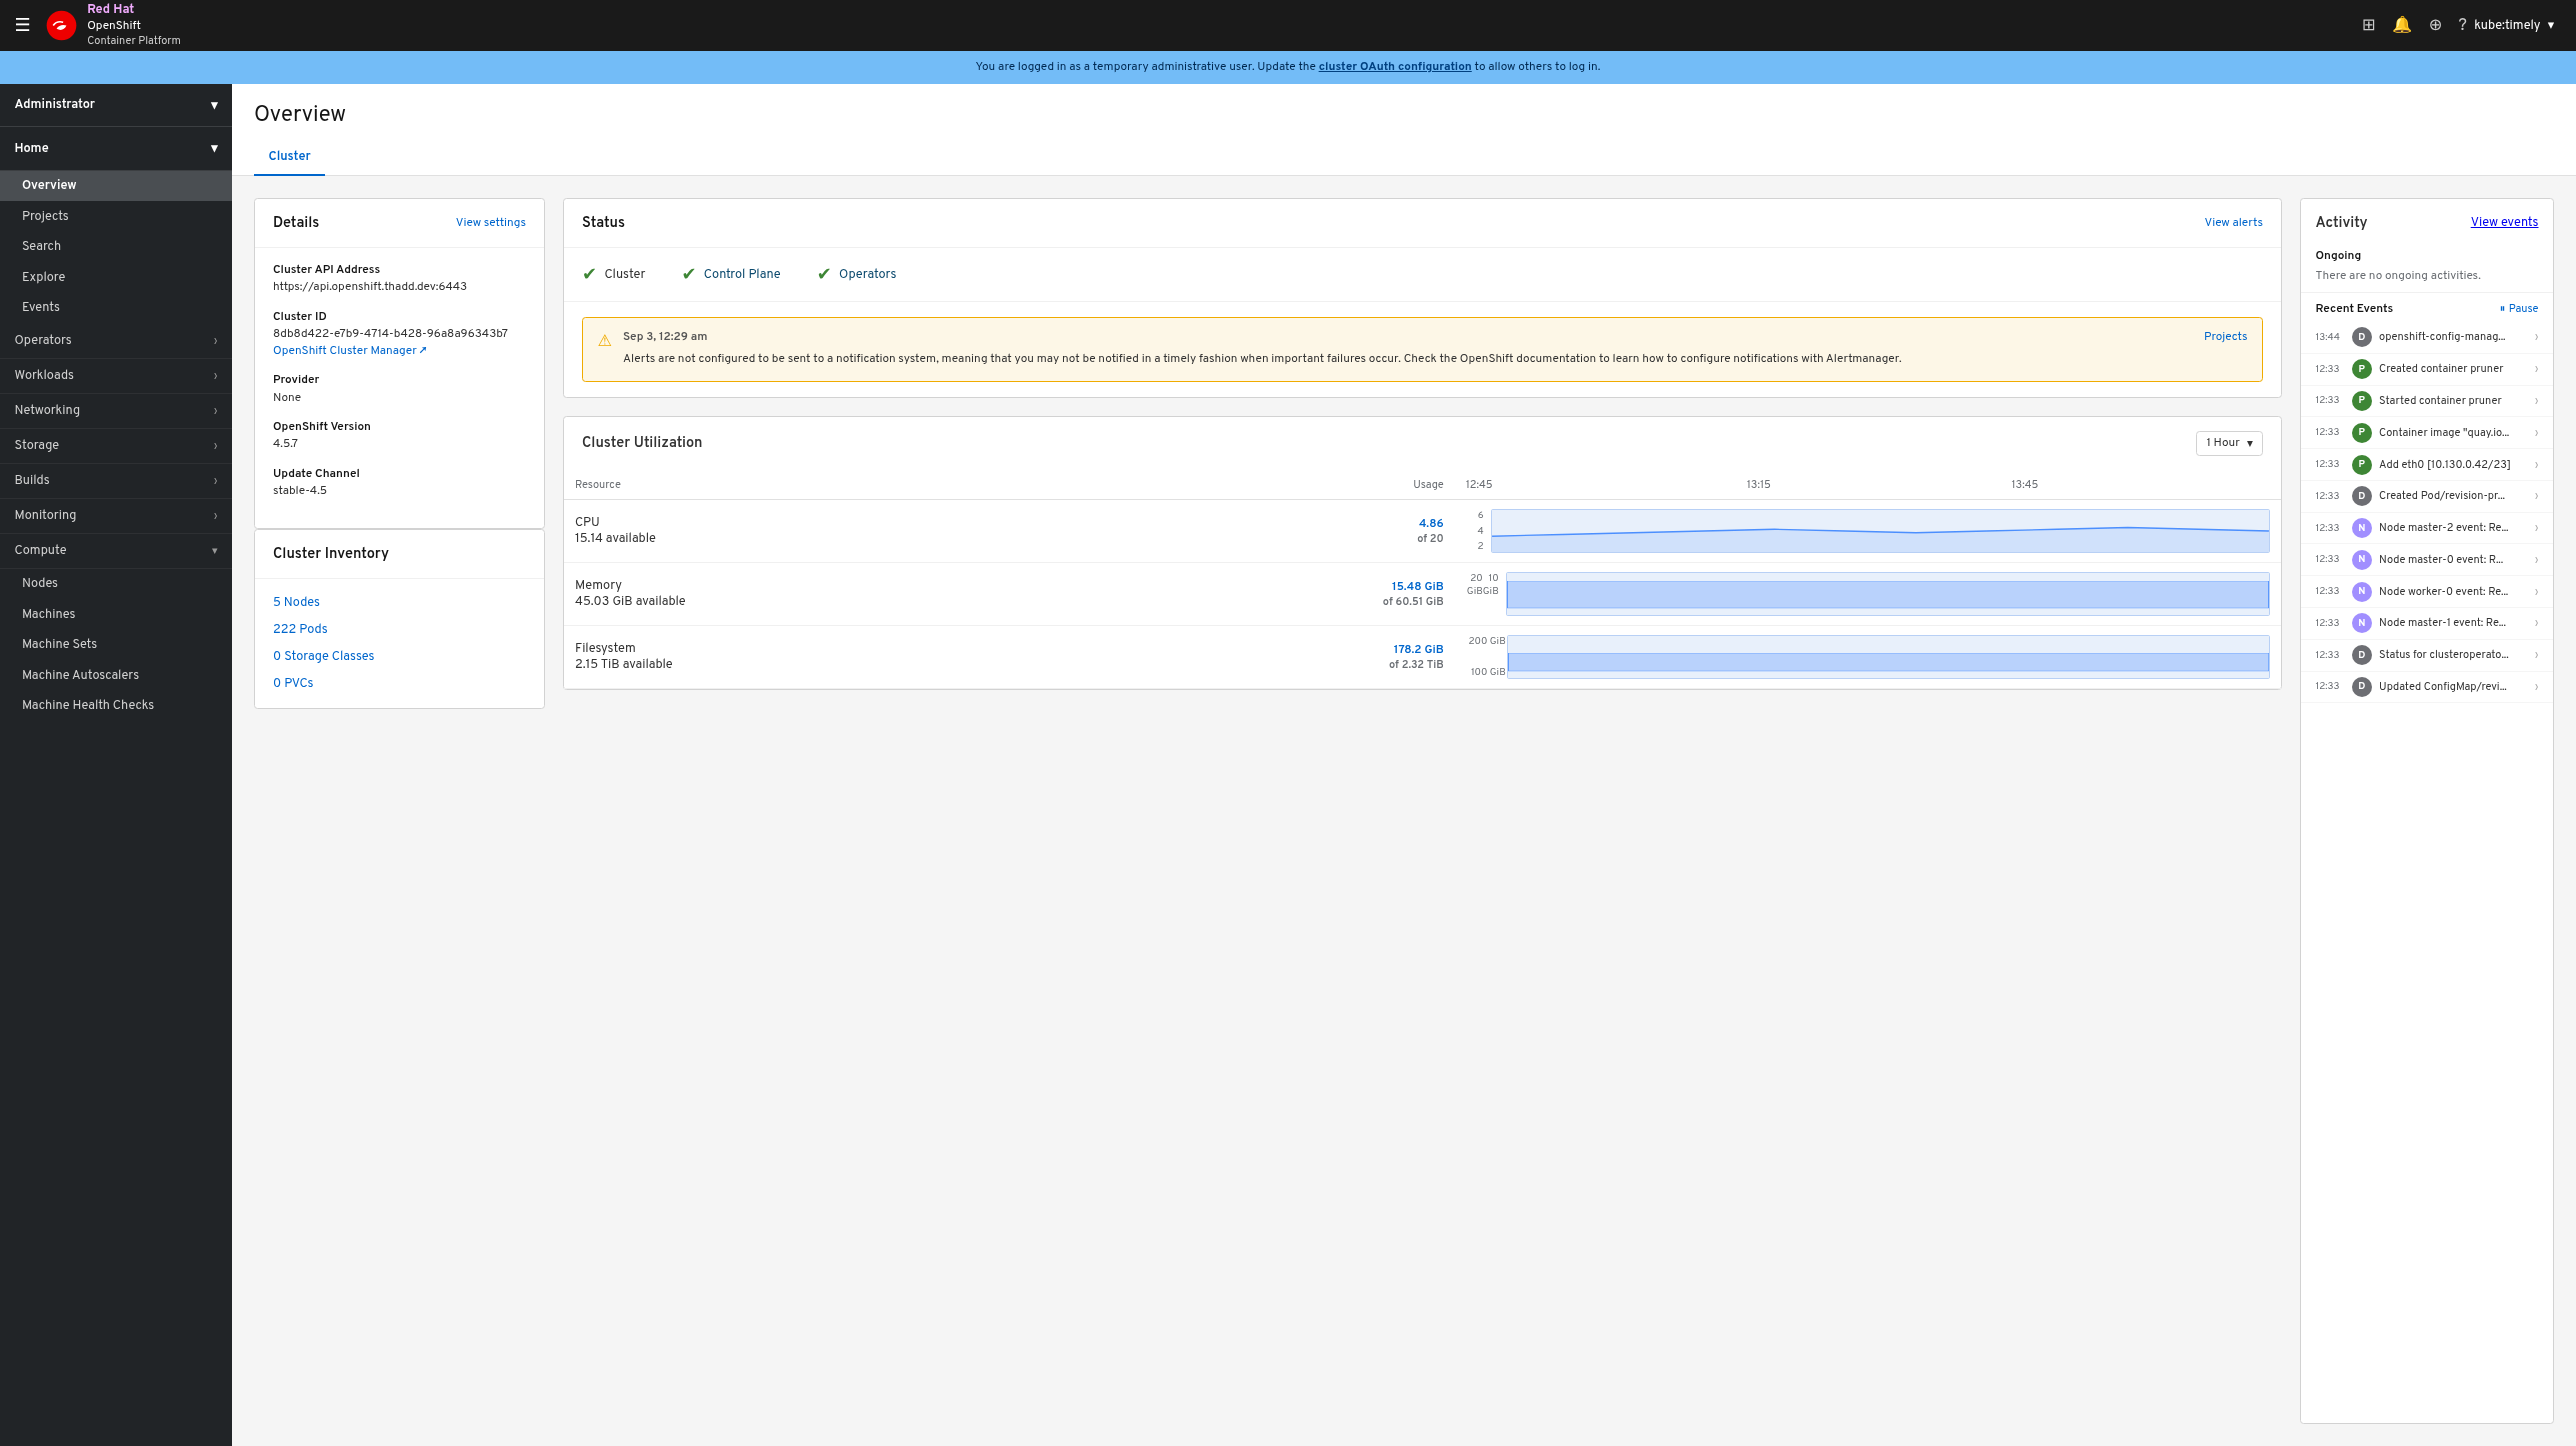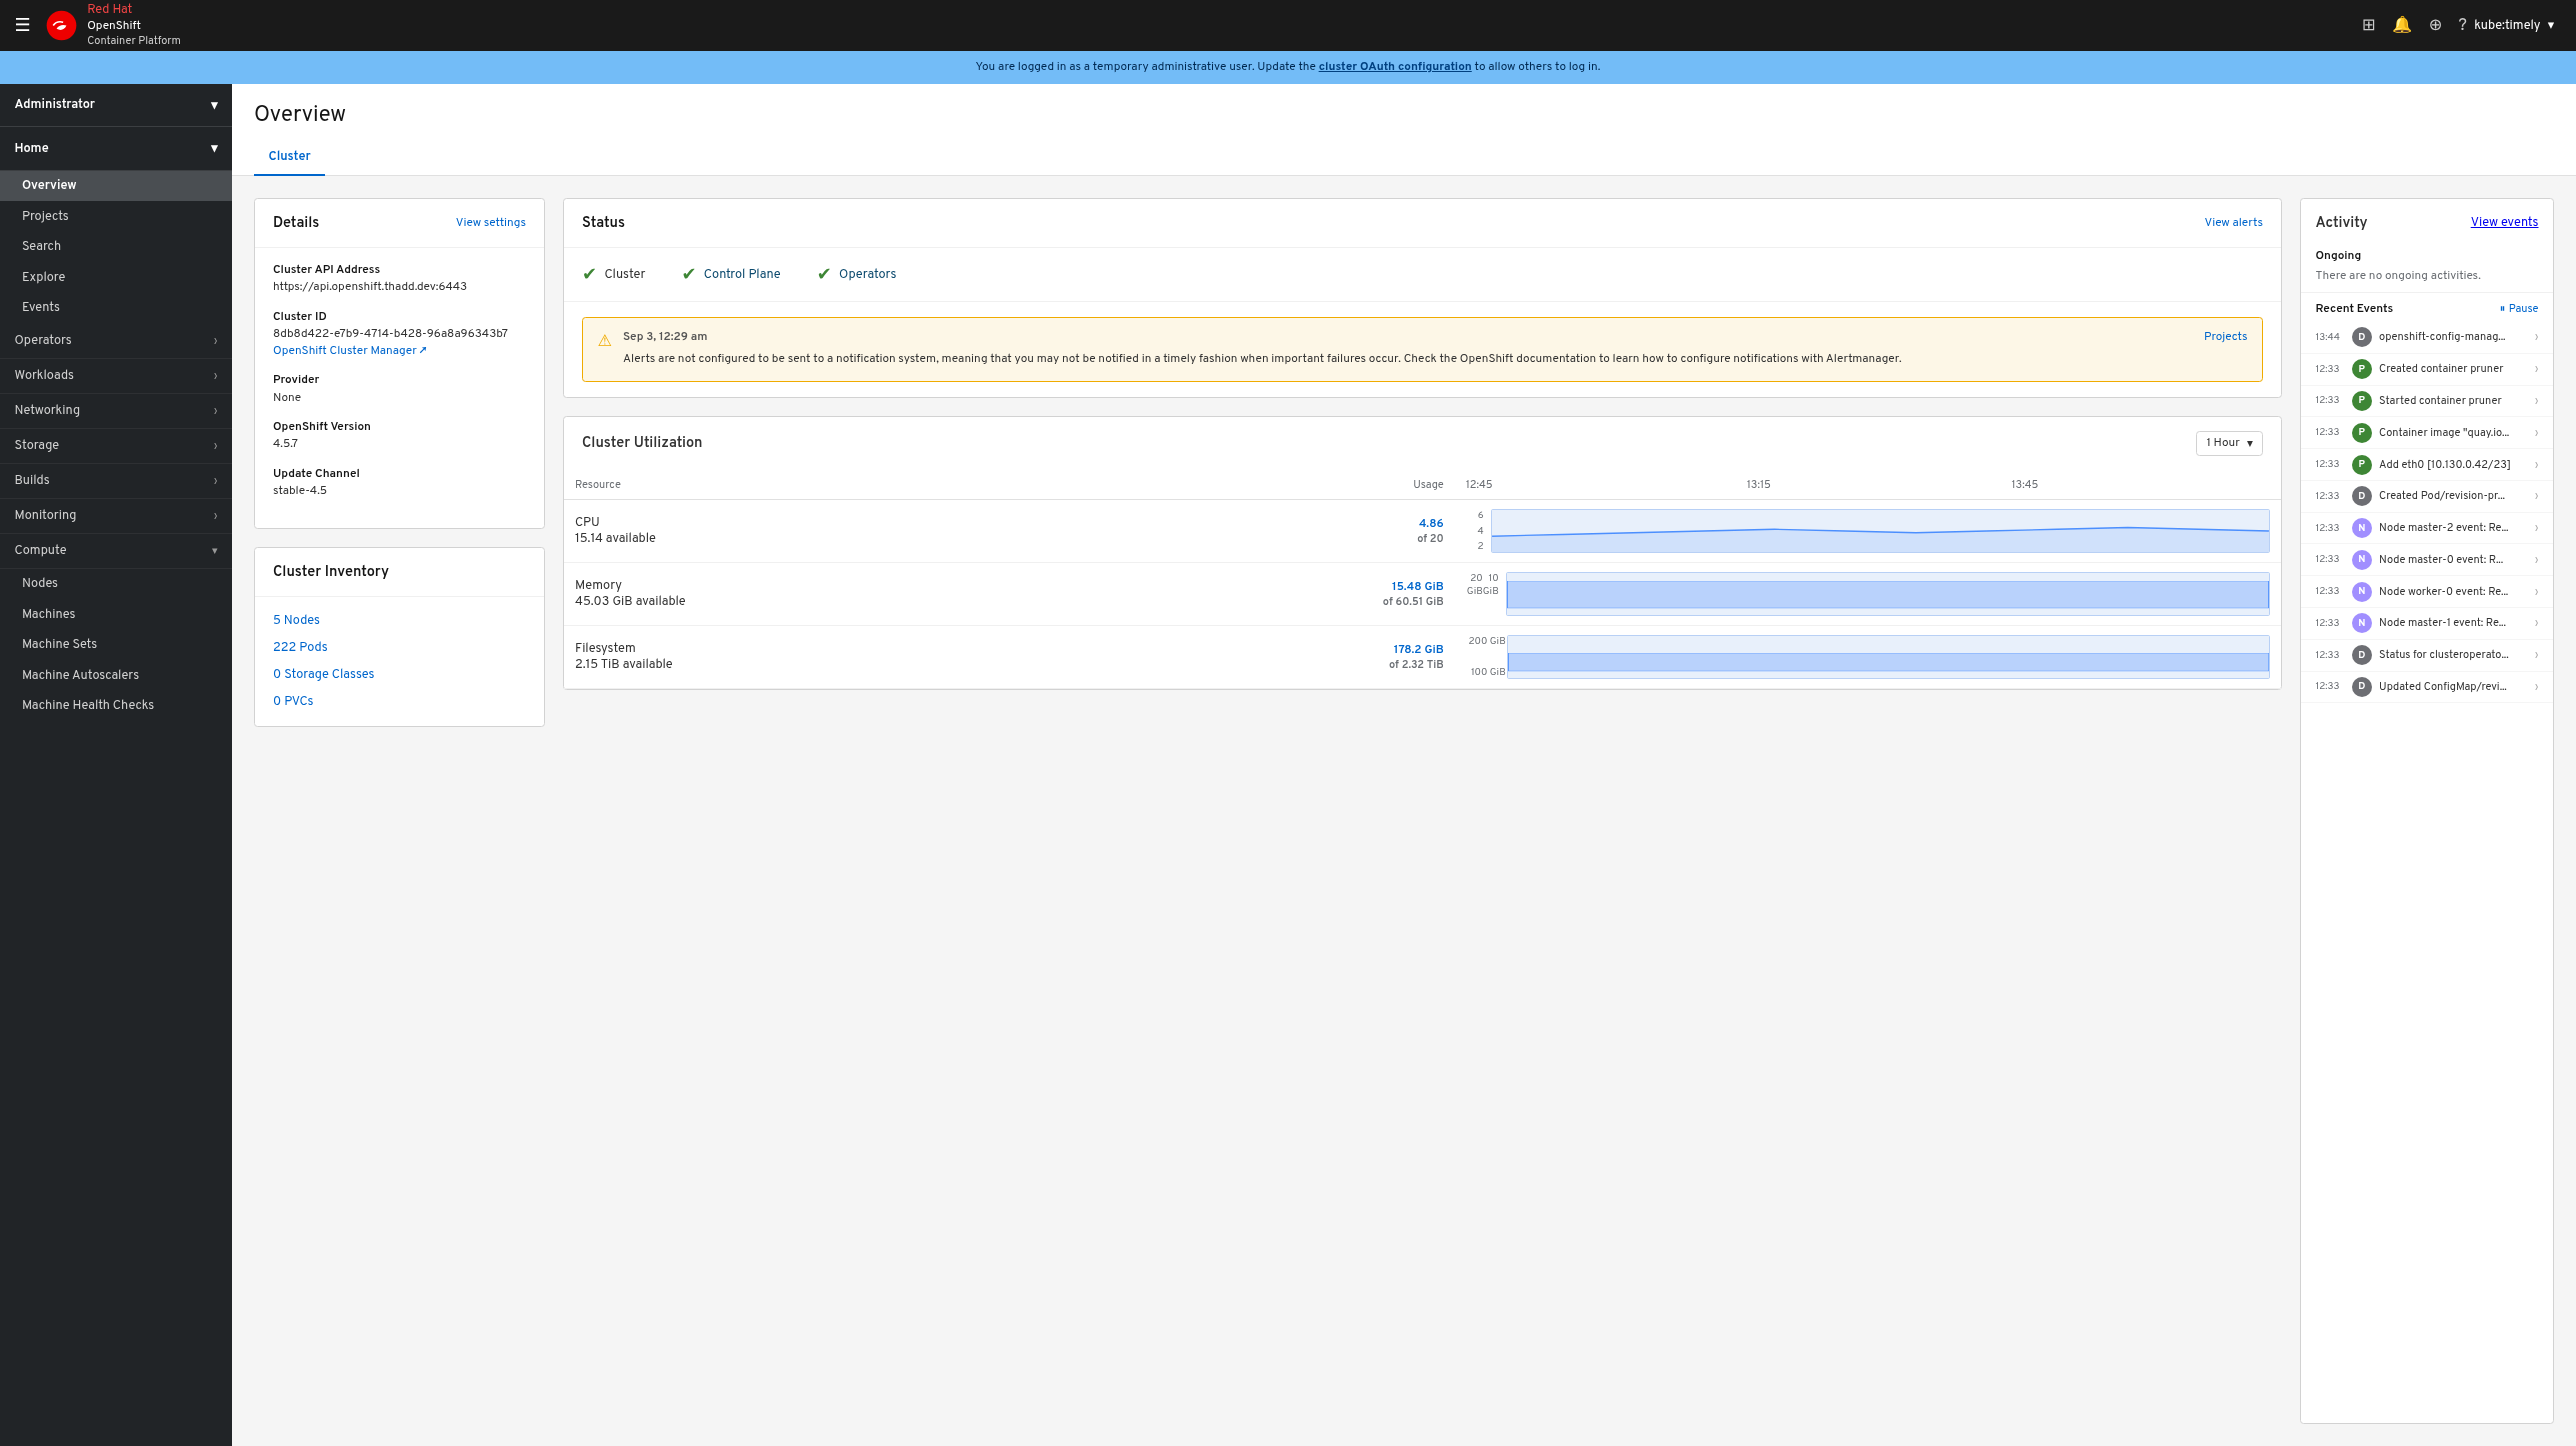--- a/index.html
+++ b/index.html
@@ -27,21 +27,21 @@
       gap: 9px;
     }
     .top-nav .brand .redhat-logo {
       width: 33px;
       height: 33px;
     }
     .top-nav .brand-text {
       font-size: 11.8px;
       line-height: 1.3;
     }
-    .top-nav .brand-text .line1 { font-weight: normal; color: #ef4444; font-size: 12.7px; }
+    .top-nav .brand-text .line1 { font-weight: bold; color: #f0abfc; font-size: 12.7px; }
     .top-nav .brand-text .line2 { color: #fff; }
     .top-nav .brand-text .line3 { color: #ccc; font-size: 11px; }
     .top-nav .spacer { flex: 1; }
     .top-nav .nav-icons {
       display: flex;
       align-items: center;
       gap: 16.3px;
     }
     .top-nav .nav-icons span {
       color: #ccc;
@@ -181,21 +181,21 @@
       border-bottom: 0.9px solid #f0f0f0;
     }
     .card-header h2 {
       font-size: 14.5px;
       font-weight: 600;
       color: #151515;
     }
     .card-header a, .link { color: #0066cc; text-decoration: none; font-size: 11.8px; cursor: pointer; }
 
     
-    .left-col { width: 291px; flex-shrink: 0; display: flex; flex-direction: column; gap: 18px; }
+    .left-col { width: 291px; flex-shrink: 0; display: flex; flex-direction: column; }
 
     
     .details-card { padding: 14.5px 18px; }
     .detail-item { margin-bottom: 12.7px; }
     .detail-label { font-size: 11.8px; font-weight: 600; color: #151515; margin-bottom: 2.7px; }
     .detail-value { font-size: 11.8px; color: #333; line-height: 1.4; }
     .detail-value a { color: #0066cc; text-decoration: none; }
 
     
     .inventory-list { padding: 11px 18px; }

